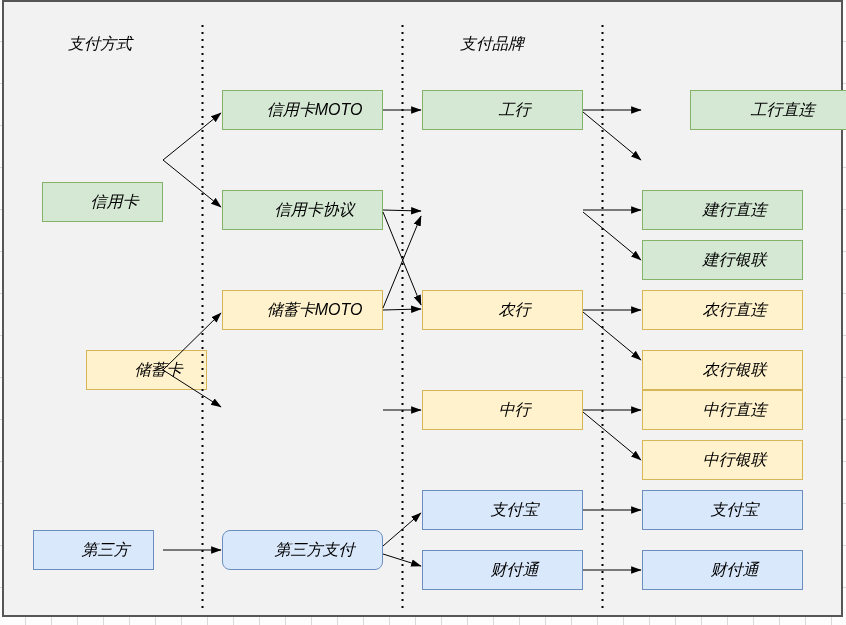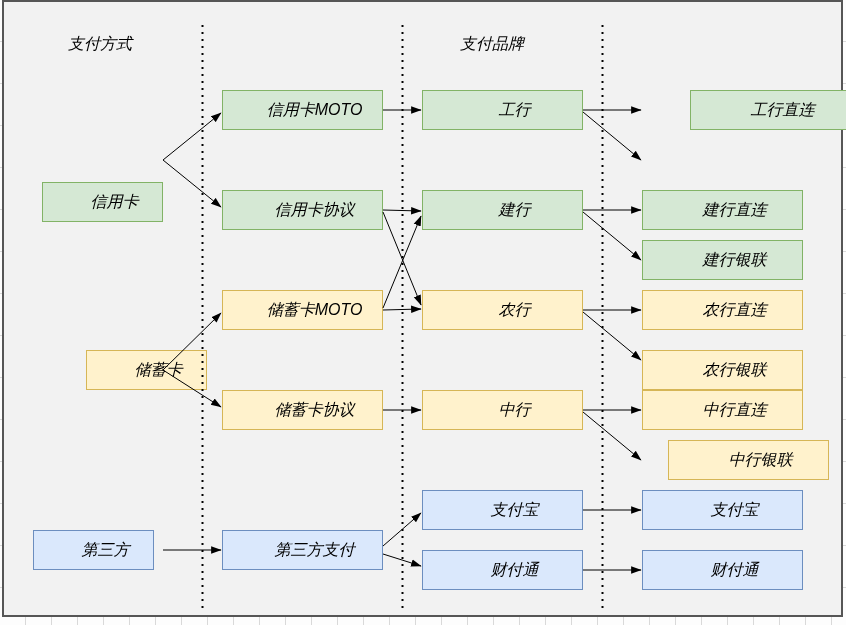--- a/index.html
+++ b/index.html
@@ -44,37 +44,35 @@
   <div class="col-header" style="left:35px;">支付方式</div>
   <div class="col-header" style="left:427px;">支付品牌</div>
 
   <div class="node green" style="left:42px;top:156px;width:121px;margin-top:26px;">信用卡</div>
   <div class="node yellow" style="left:42px;top:350px;width:121px;margin-left:44px;">储蓄卡</div>
   <div class="node blue" style="left:33px;top:530px;width:121px;">第三方</div>
 
   <div class="node green" style="left:222px;top:90px;width:161px;">信用卡MOTO</div>
   <div class="node green" style="left:222px;top:190px;width:161px;">信用卡协议</div>
   <div class="node yellow" style="left:222px;top:290px;width:161px;">储蓄卡MOTO</div>
-  <div class="node yellow" style="left:222px;top:390px;width:161px;">储蓄卡协议</div>
-  <div class="node blue" style="left:222px;top:530px;width:161px;">第三方支付</div>
+  <div class="node blue" style="left:222px;top:530px;width:161px;border-radius:8px;">第三方支付</div>
 
   <div class="node green" style="left:422px;top:90px;width:161px;">工行</div>
-  <div class="node green" style="left:422px;top:190px;width:161px;">建行</div>
   <div class="node yellow" style="left:422px;top:290px;width:161px;">农行</div>
   <div class="node yellow" style="left:422px;top:390px;width:161px;">中行</div>
   <div class="node blue" style="left:422px;top:490px;width:161px;">支付宝</div>
   <div class="node blue" style="left:422px;top:550px;width:161px;">财付通</div>
 
   <div class="node green" style="left:642px;top:90px;width:161px;margin-left:48px;">工行直连</div>
   <div class="node green" style="left:642px;top:190px;width:161px;">建行直连</div>
   <div class="node green" style="left:642px;top:240px;width:161px;">建行银联</div>
   <div class="node yellow" style="left:642px;top:290px;width:161px;">农行直连</div>
   <div class="node yellow" style="left:642px;top:340px;width:161px;margin-top:10px;">农行银联</div>
   <div class="node yellow" style="left:642px;top:390px;width:161px;">中行直连</div>
-  <div class="node yellow" style="left:668px;top:440px;width:161px;">中行银联</div>
+  <div class="node yellow" style="left:642px;top:440px;width:161px;">中行银联</div>
   <div class="node blue" style="left:642px;top:490px;width:161px;">支付宝</div>
   <div class="node blue" style="left:642px;top:550px;width:161px;">财付通</div>
 
   <svg id="edges" width="846" height="625" viewBox="0 0 846 625">
     <defs>
       <marker id="arrow" viewBox="0 0 10 8" refX="9" refY="4" markerWidth="11" markerHeight="9" orient="auto-start-reverse">
         <path d="M0,0.6 L9.6,4 L0,7.4 z" fill="#000"></path>
       </marker>
     </defs>
 

